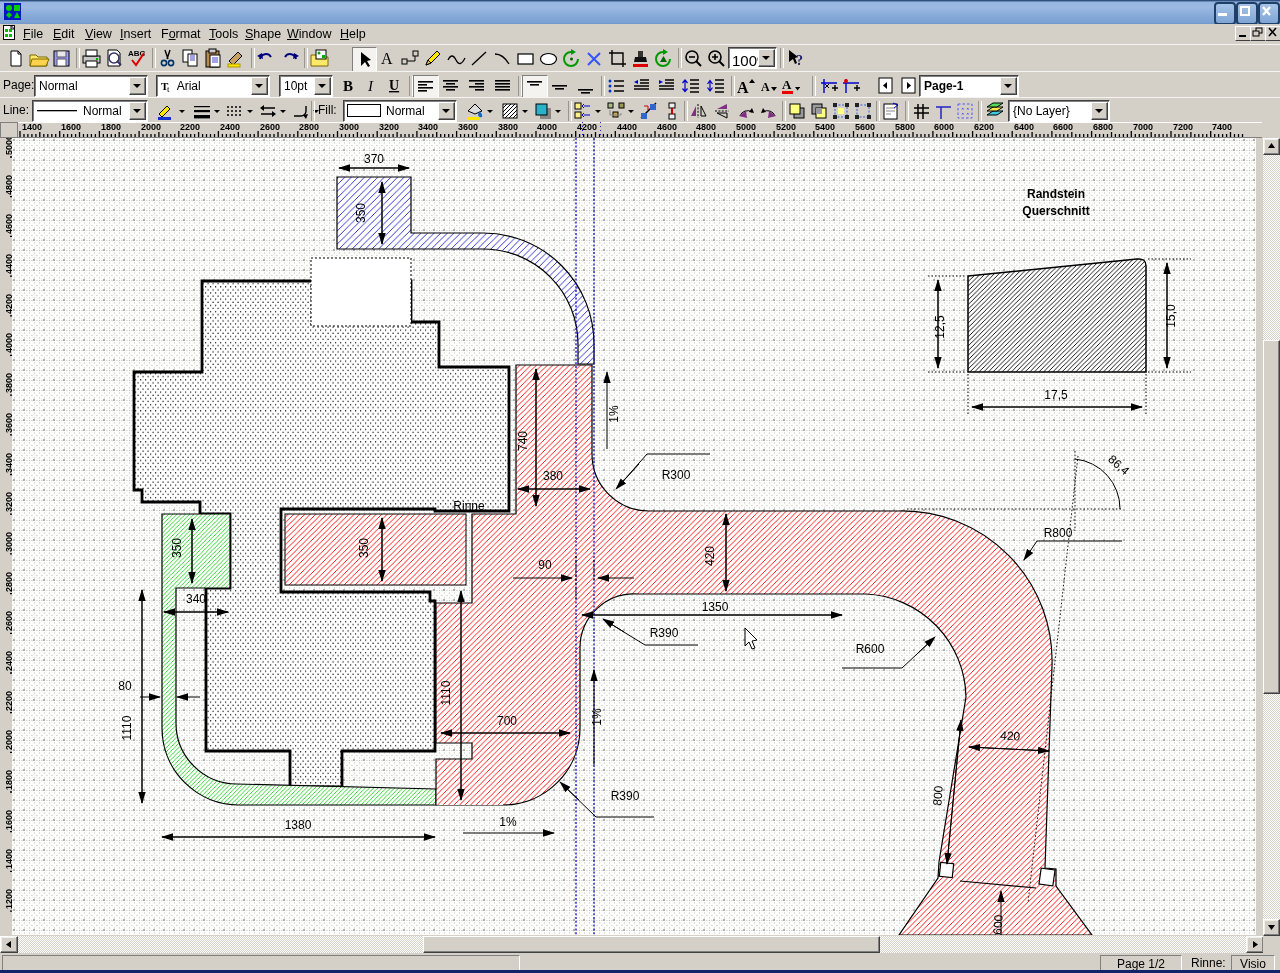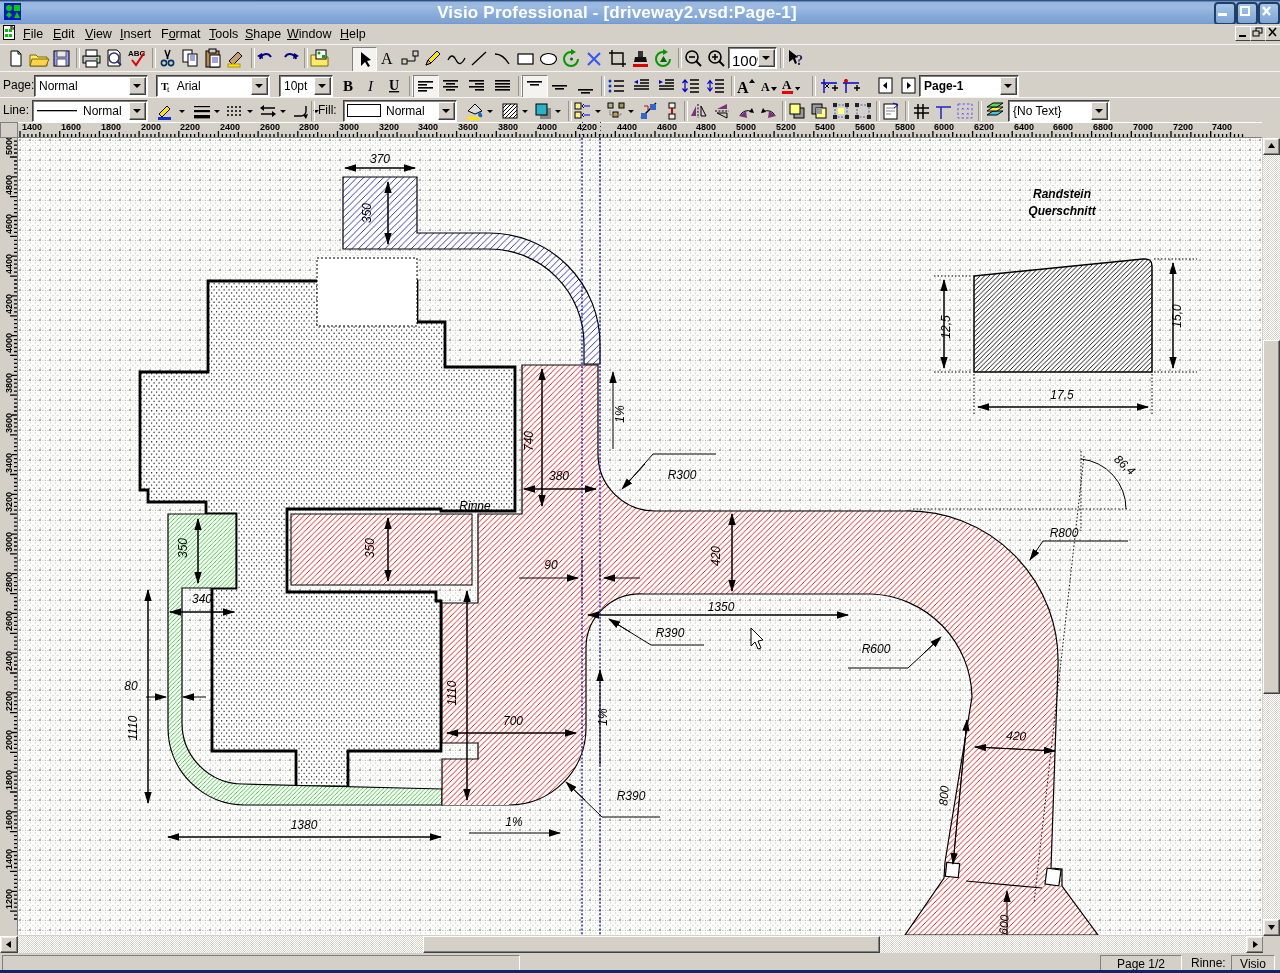--- a/index.html
+++ b/index.html
@@ -31,21 +31,21 @@
  border:1px solid;border-color:#fff #404040 #404040 #fff;box-shadow:inset -1px -1px 0 #808080;}
 .cbtn:after{content:"";position:absolute;left:3px;top:6px;border:4px solid transparent;border-top:4px solid #000;}
 .ddarr{position:absolute;width:10px;height:23px;}
 .ddarr:after{content:"";position:absolute;left:1px;top:10px;border:3px solid transparent;border-top:3px solid #000;}
 .lbl{position:absolute;font-size:12px;color:#000;}
 
 #rcorner{left:0;top:122px;width:18px;height:16px;background:#d4d0c8;border:1px solid #808080;box-sizing:border-box;}
 #rulertop{left:0px;top:122px;width:1262px;height:16px;background:#d4d0c8;}
 #rulerleft{left:0;top:138px;width:18px;height:797px;background:#d4d0c8;}
 
-#canvas{left:18px;top:138px;width:1244px;height:797px;background:#fff;font-style:italic;}
+#canvas{left:12px;top:138px;width:1244px;height:797px;background:#fff;}
 
 .sbtn{position:absolute;background:#d4d0c8;border:1px solid;border-color:#fff #404040 #404040 #fff;box-shadow:inset -1px -1px 0 #808080,inset 1px 1px 0 #f0efea;}
 #vscroll{left:1263px;top:138px;width:17px;height:794px;background-color:#fff;background-image:linear-gradient(45deg,#d6d2ca 25%,transparent 25%,transparent 75%,#d6d2ca 75%),linear-gradient(45deg,#d6d2ca 25%,transparent 25%,transparent 75%,#d6d2ca 75%);background-size:2px 2px;background-position:0 0,1px 1px;}
 #hscroll{left:0px;top:936px;width:1263px;height:17px;background-color:#fff;background-image:linear-gradient(45deg,#d6d2ca 25%,transparent 25%,transparent 75%,#d6d2ca 75%),linear-gradient(45deg,#d6d2ca 25%,transparent 25%,transparent 75%,#d6d2ca 75%);background-size:2px 2px;background-position:0 0,1px 1px;}
 .thumb{position:absolute;background:#d4d0c8;border:1px solid;border-color:#fff #404040 #404040 #fff;box-shadow:inset -1px -1px 0 #808080;}
 
 #statusbar{left:0;top:953px;width:1280px;height:20px;background:#d4d0c8;font-size:12px;}
 .spanel{position:absolute;top:2px;height:15px;border:1px solid;border-color:#808080 #fff #fff #808080;}
 #bluebottom{left:0;top:970px;width:1280px;height:3px;background:#10246a;}
 u{text-decoration:underline;}
@@ -56,21 +56,20 @@
 <div id="titlebar" class="abs">
  <div class="visicon">
   <svg width="17" height="17">
         <rect width="17" height="17" fill="#0018c0"></rect>
    <circle cx="5" cy="5" r="3" fill="#00d000"></circle>
         <rect x="10" y="2" width="6" height="6" fill="#00d000"></rect>
    <path d="M5 9 L8 12 L5 15 L2 12 Z" fill="#00d000"></path>
         <path d="M10 15 L13 9 L16 15 Z" fill="#00d000"></path>
       </svg>
  </div>
- <div class="title">Visio Professional - [driveway2.vsd:Page-1]</div>
  <div class="tbbtn" style="left:1214px;"><svg width="14" height="15">
         <rect x="2" y="9" width="9" height="3" fill="#fff"></rect>
       </svg></div>
  <div class="tbbtn" style="left:1236px;"><svg width="14" height="15">
         <rect x="3" y="3" width="8" height="8" fill="none" stroke="#fff" stroke-width="2"></rect>
       </svg></div>
  <div class="tbbtn" style="left:1258px;"><svg width="14" height="15">
         <path d="M3 3 L10 11 M10 3 L3 11" stroke="#fff" stroke-width="2.4"></path>
       </svg></div>
 </div>
@@ -523,21 +522,21 @@
         <rect x="4" y="4" width="14" height="14" fill="none" stroke="#55f" stroke-dasharray="2.5 2"></rect>
         <path d="M8 8 l1.5 1.5 m-1.5 0 l1.5 -1.5 M13 13 l1.5 1.5 m-1.5 0 l1.5 -1.5 M13 8 l1.5 1.5 m-1.5 0 l1.5 -1.5 M8 13 l1.5 1.5 m-1.5 0 l1.5 -1.5" stroke="#55f"></path>
       </svg></div>
 <div class="tsep" style="left:978px;top:3px;"></div>
 <div class="tbtn" style="left:984px;top:2px;width:22px;height:22px;"><svg width="22" height="22">
         <path d="M3 15 l6 -4 h10 l-6 4 z" fill="#40c8e0" stroke="#000"></path>
         <path d="M3 11 l6 -4 h10 l-6 4 z" fill="#ffe94a" stroke="#000"></path>
         <path d="M3 7 l6 -4 h10 l-6 4 z" fill="#58d858" stroke="#000"></path>
       </svg></div>
 <div class="combo" style="left:1008px;top:2px;width:100px;">
-      <span class="ct">{No Text}</span>
+      <span class="ct">{No Layer}</span>
       <span class="cbtn"></span>
     </div>
   </div>
 
 <div id="rulertop" class="abs"><svg id="rtsvg" width="1262" height="16">
       <rect x="0" y="0" width="1262" height="16" fill="#d4d0c8"></rect>
       <rect x="0" y="0" width="1262" height="1" fill="#fff"></rect>
       <path d="M20.0 9 V16 M24.0 12 V16 M27.9 12 V16 M31.9 12 V16 M35.9 12 V16 M39.8 10 V16 M43.8 12 V16 M47.8 12 V16 M51.8 12 V16 M55.7 12 V16 M59.7 9 V16 M63.7 12 V16 M67.6 12 V16 M71.6 12 V16 M75.6 12 V16 M79.5 10 V16 M83.5 12 V16 M87.5 12 V16 M91.4 12 V16 M95.4 12 V16 M99.4 9 V16 M103.3 12 V16 M107.3 12 V16 M111.3 12 V16 M115.3 12 V16 M119.2 10 V16 M123.2 12 V16 M127.2 12 V16 M131.1 12 V16 M135.1 12 V16 M139.1 9 V16 M143.0 12 V16 M147.0 12 V16 M151.0 12 V16 M154.9 12 V16 M158.9 10 V16 M162.9 12 V16 M166.9 12 V16 M170.8 12 V16 M174.8 12 V16 M178.8 9 V16 M182.7 12 V16 M186.7 12 V16 M190.7 12 V16 M194.6 12 V16 M198.6 10 V16 M202.6 12 V16 M206.5 12 V16 M210.5 12 V16 M214.5 12 V16 M218.4 9 V16 M222.4 12 V16 M226.4 12 V16 M230.4 12 V16 M234.3 12 V16 M238.3 10 V16 M242.3 12 V16 M246.2 12 V16 M250.2 12 V16 M254.2 12 V16 M258.1 9 V16 M262.1 12 V16 M266.1 12 V16 M270.0 12 V16 M274.0 12 V16 M278.0 10 V16 M282.0 12 V16 M285.9 12 V16 M289.9 12 V16 M293.9 12 V16 M297.8 9 V16 M301.8 12 V16 M305.8 12 V16 M309.7 12 V16 M313.7 12 V16 M317.7 10 V16 M321.6 12 V16 M325.6 12 V16 M329.6 12 V16 M333.6 12 V16 M337.5 9 V16 M341.5 12 V16 M345.5 12 V16 M349.4 12 V16 M353.4 12 V16 M357.4 10 V16 M361.3 12 V16 M365.3 12 V16 M369.3 12 V16 M373.2 12 V16 M377.2 9 V16 M381.2 12 V16 M385.1 12 V16 M389.1 12 V16 M393.1 12 V16 M397.1 10 V16 M401.0 12 V16 M405.0 12 V16 M409.0 12 V16 M412.9 12 V16 M416.9 9 V16 M420.9 12 V16 M424.8 12 V16 M428.8 12 V16 M432.8 12 V16 M436.7 10 V16 M440.7 12 V16 M444.7 12 V16 M448.7 12 V16 M452.6 12 V16 M456.6 9 V16 M460.6 12 V16 M464.5 12 V16 M468.5 12 V16 M472.5 12 V16 M476.4 10 V16 M480.4 12 V16 M484.4 12 V16 M488.3 12 V16 M492.3 12 V16 M496.3 9 V16 M500.2 12 V16 M504.2 12 V16 M508.2 12 V16 M512.2 12 V16 M516.1 10 V16 M520.1 12 V16 M524.1 12 V16 M528.0 12 V16 M532.0 12 V16 M536.0 9 V16 M539.9 12 V16 M543.9 12 V16 M547.9 12 V16 M551.8 12 V16 M555.8 10 V16 M559.8 12 V16 M563.8 12 V16 M567.7 12 V16 M571.7 12 V16 M575.7 9 V16 M579.6 12 V16 M583.6 12 V16 M587.6 12 V16 M591.5 12 V16 M595.5 10 V16 M599.5 12 V16 M603.4 12 V16 M607.4 12 V16 M611.4 12 V16 M615.3 9 V16 M619.3 12 V16 M623.3 12 V16 M627.3 12 V16 M631.2 12 V16 M635.2 10 V16 M639.2 12 V16 M643.1 12 V16 M647.1 12 V16 M651.1 12 V16 M655.0 9 V16 M659.0 12 V16 M663.0 12 V16 M666.9 12 V16 M670.9 12 V16 M674.9 10 V16 M678.9 12 V16 M682.8 12 V16 M686.8 12 V16 M690.8 12 V16 M694.7 9 V16 M698.7 12 V16 M702.7 12 V16 M706.6 12 V16 M710.6 12 V16 M714.6 10 V16 M718.5 12 V16 M722.5 12 V16 M726.5 12 V16 M730.5 12 V16 M734.4 9 V16 M738.4 12 V16 M742.4 12 V16 M746.3 12 V16 M750.3 12 V16 M754.3 10 V16 M758.2 12 V16 M762.2 12 V16 M766.2 12 V16 M770.1 12 V16 M774.1 9 V16 M778.1 12 V16 M782.0 12 V16 M786.0 12 V16 M790.0 12 V16 M794.0 10 V16 M797.9 12 V16 M801.9 12 V16 M805.9 12 V16 M809.8 12 V16 M813.8 9 V16 M817.8 12 V16 M821.7 12 V16 M825.7 12 V16 M829.7 12 V16 M833.6 10 V16 M837.6 12 V16 M841.6 12 V16 M845.6 12 V16 M849.5 12 V16 M853.5 9 V16 M857.5 12 V16 M861.4 12 V16 M865.4 12 V16 M869.4 12 V16 M873.3 10 V16 M877.3 12 V16 M881.3 12 V16 M885.2 12 V16 M889.2 12 V16 M893.2 9 V16 M897.1 12 V16 M901.1 12 V16 M905.1 12 V16 M909.1 12 V16 M913.0 10 V16 M917.0 12 V16 M921.0 12 V16 M924.9 12 V16 M928.9 12 V16 M932.9 9 V16 M936.8 12 V16 M940.8 12 V16 M944.8 12 V16 M948.7 12 V16 M952.7 10 V16 M956.7 12 V16 M960.7 12 V16 M964.6 12 V16 M968.6 12 V16 M972.6 9 V16 M976.5 12 V16 M980.5 12 V16 M984.5 12 V16 M988.4 12 V16 M992.4 10 V16 M996.4 12 V16 M1000.3 12 V16 M1004.3 12 V16 M1008.3 12 V16 M1012.2 9 V16 M1016.2 12 V16 M1020.2 12 V16 M1024.2 12 V16 M1028.1 12 V16 M1032.1 10 V16 M1036.1 12 V16 M1040.0 12 V16 M1044.0 12 V16 M1048.0 12 V16 M1051.9 9 V16 M1055.9 12 V16 M1059.9 12 V16 M1063.8 12 V16 M1067.8 12 V16 M1071.8 10 V16 M1075.8 12 V16 M1079.7 12 V16 M1083.7 12 V16 M1087.7 12 V16 M1091.6 9 V16 M1095.6 12 V16 M1099.6 12 V16 M1103.5 12 V16 M1107.5 12 V16 M1111.5 10 V16 M1115.4 12 V16 M1119.4 12 V16 M1123.4 12 V16 M1127.4 12 V16 M1131.3 9 V16 M1135.3 12 V16 M1139.3 12 V16 M1143.2 12 V16 M1147.2 12 V16 M1151.2 10 V16 M1155.1 12 V16 M1159.1 12 V16 M1163.1 12 V16 M1167.0 12 V16 M1171.0 9 V16 M1175.0 12 V16 M1178.9 12 V16 M1182.9 12 V16 M1186.9 12 V16 M1190.9 10 V16 M1194.8 12 V16 M1198.8 12 V16 M1202.8 12 V16 M1206.7 12 V16 M1210.7 9 V16 M1214.7 12 V16 M1218.6 12 V16 M1222.6 12 V16 M1226.6 12 V16 M1230.5 10 V16 M1234.5 12 V16 M1238.5 12 V16 M1242.5 12 V16" stroke="#000" stroke-width="1.3"></path>
       <text x="22" y="8" font-size="9" font-weight="bold" font-family="Liberation Sans">1400</text>
       <text x="61" y="8" font-size="9" font-weight="bold" font-family="Liberation Sans">1600</text>

